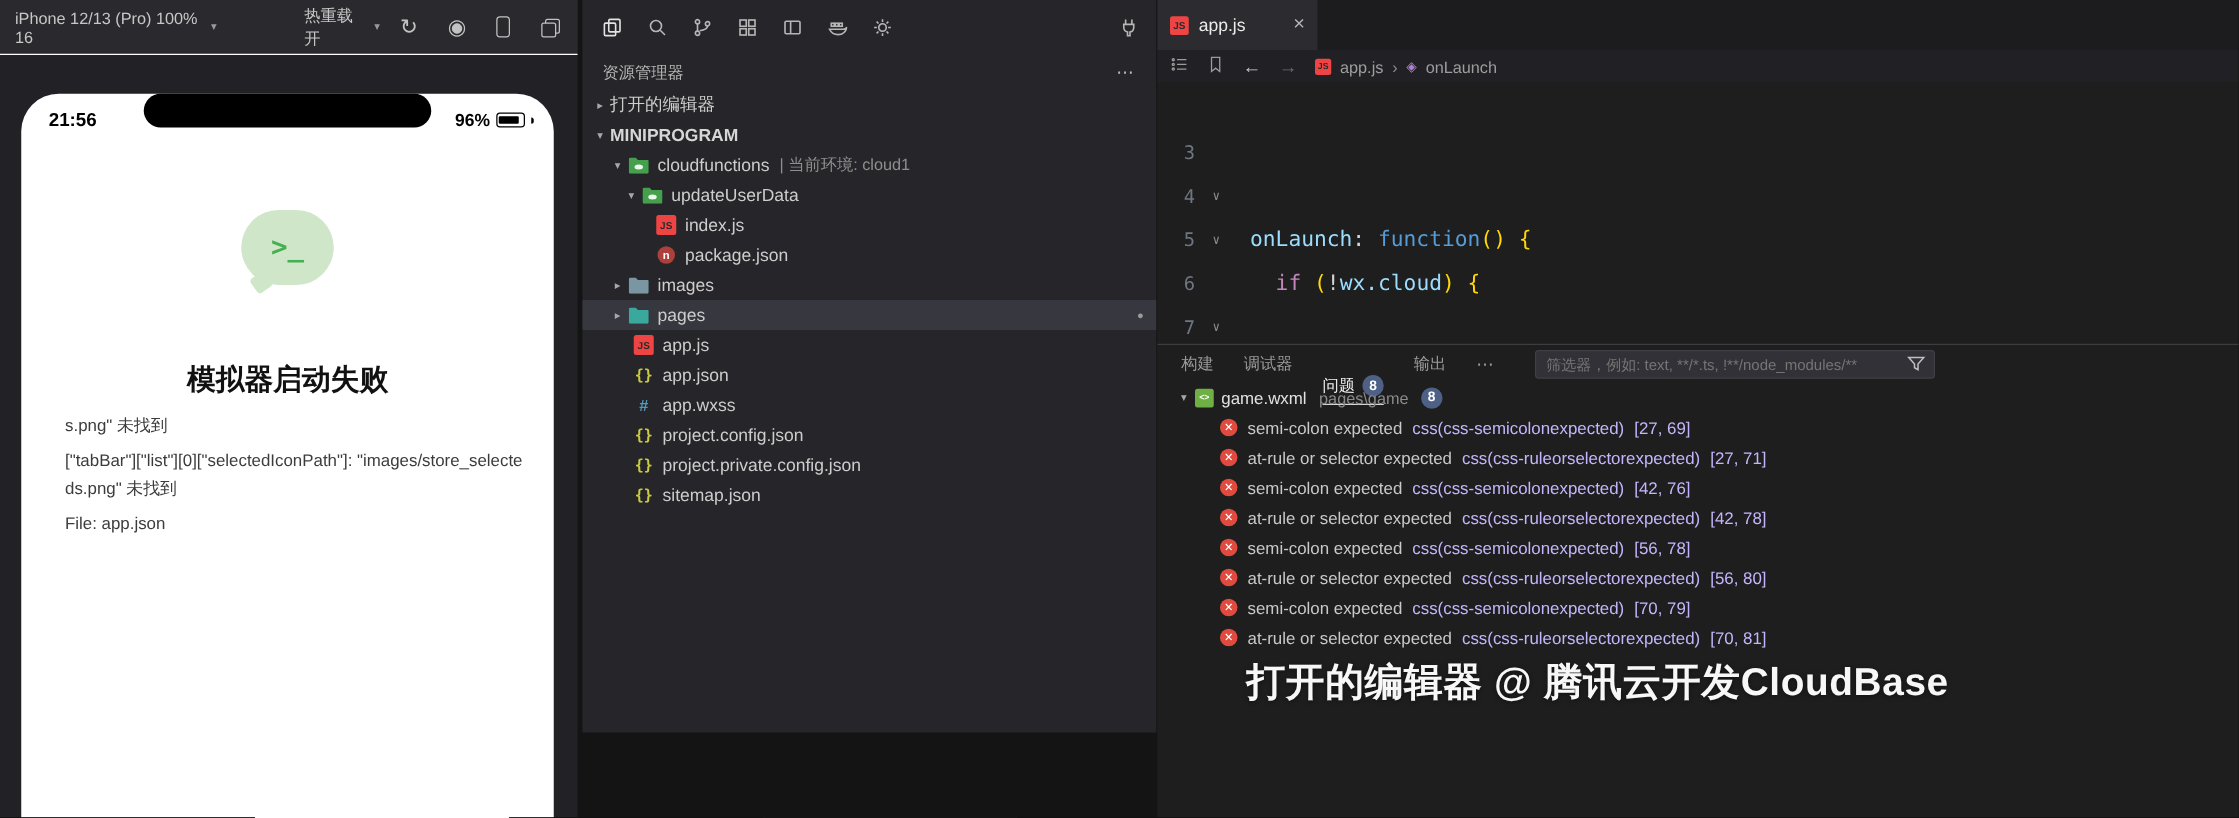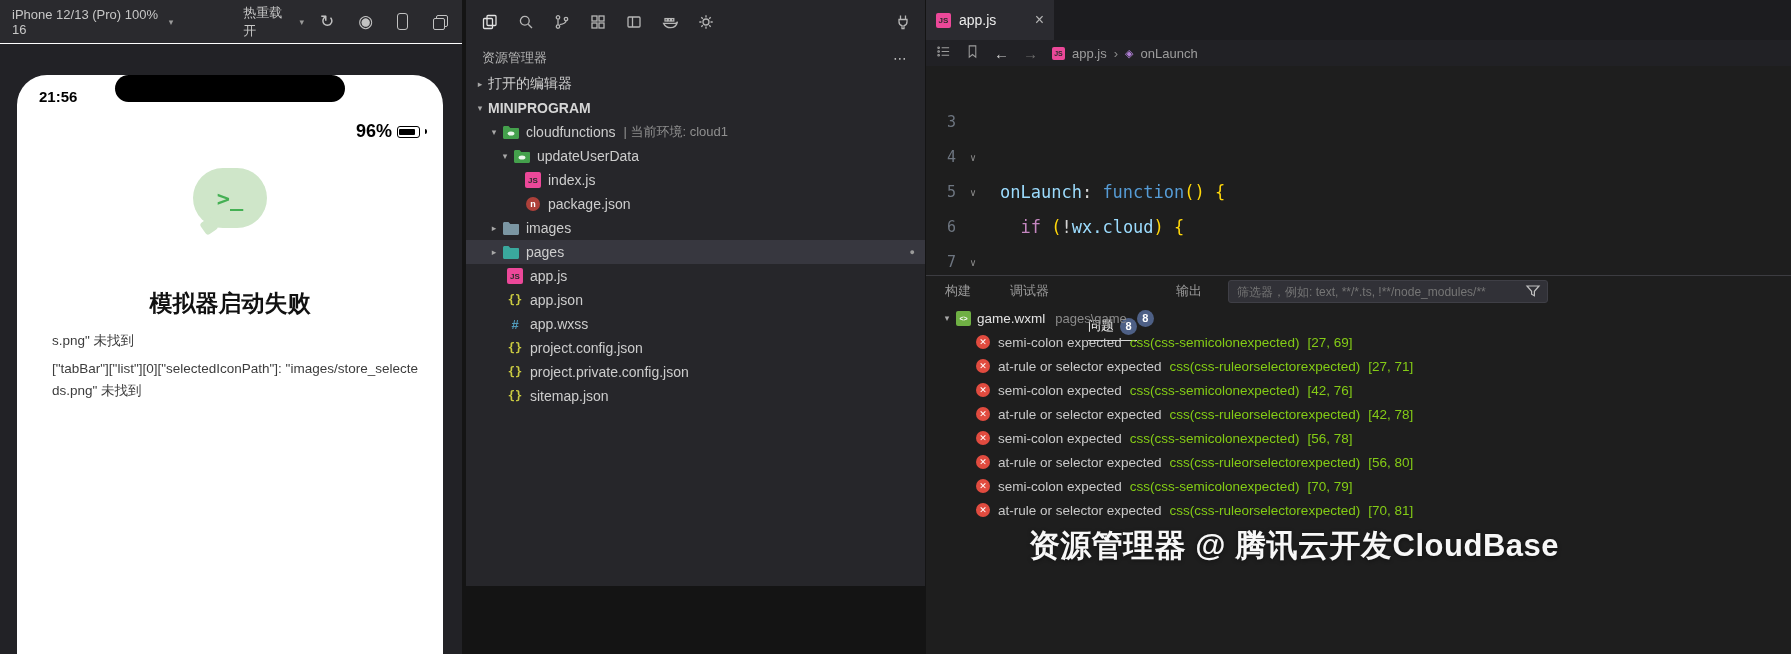--- a/index.html
+++ b/index.html
@@ -17,21 +17,21 @@
   .sim-icons { margin-left:auto; margin-right:14px; display:flex; align-items:center; gap:24px; color:#c2c2c2; }
   .glyph-ic { font-size:17px; line-height:1; }
   .ic-phone { width:11px; height:17px; border:1.5px solid #c2c2c2; border-radius:3px; }
   .ic-copies { position:relative; width:16px; height:16px; }
   .ic-copies:before { content:""; position:absolute; left:4px; top:1px; width:10px; height:10px; border:1.5px solid #c2c2c2; border-radius:2px; }
   .ic-copies:after  { content:""; position:absolute; left:1px; top:4px; width:10px; height:10px; border:1.5px solid #c2c2c2; border-radius:2px; background:#2a2a2e; }
 
   .phone { position:absolute; left:17px; top:75px; width:426px; height:579px; background:#ffffff; border-radius:30px 30px 0 0; }
   .notch { position:absolute; left:50%; transform:translateX(-50%); top:0; width:230px; height:27px; background:#000; border-radius:14px; }
   .phone-time { position:absolute; left:22px; top:13px; font-size:15px; font-weight:700; color:#000; }
-  .phone-batt { position:absolute; right:16px; top:13px; display:flex; align-items:center; gap:5px; font-size:18px; font-weight:600; color:#000;margin-top:33px; }
+  .phone-batt { position:absolute; right:16px; top:13px; display:flex; align-items:center; gap:5px; font-size:14px; font-weight:600; color:#000; }
   .batt-body { width:23px; height:12px; border:1.5px solid #000; border-radius:3px; display:flex; align-items:center; padding:1px; }
   .batt-fill { width:16px; height:6px; background:#000; border-radius:1px; }
   .batt-tip { width:2px; height:5px; background:#000; border-radius:0 2px 2px 0; }
   .bubble { position:absolute; left:50%; transform:translateX(-50%); top:93px; width:74px; height:60px;
             background:#cfe6c9; border-radius:30px; display:flex; align-items:center; justify-content:center; }
   .bubble:after { content:""; position:absolute; left:9px; bottom:-5px; width:14px; height:14px; background:#cfe6c9; border-radius:3px; transform:rotate(55deg); }
   .bubble-glyph { font-family:"DejaVu Sans Mono",monospace; font-size:22px; font-weight:bold; color:#45b054; position:relative; z-index:1; }
   .err-title { position:absolute; top:213px; left:0; width:100%; text-align:center; font-size:23px; font-weight:700; color:#111; }
   .err-lines { position:absolute; left:35px; top:255px; width:368px; font-size:13.5px; line-height:22px; color:#3c3c3c; }
   .err-lines .gap { margin-top:6px; }
@@ -50,21 +50,21 @@
   .trow { height:24px; display:flex; align-items:center; font-size:14px; color:#cdcdcd; padding-right:10px; }
   .trow.sel { background:#37373f; }
   .trow.bold .tlabel { font-weight:700; color:#d6d6d6; }
   .tchev { width:16px; text-align:center; font-size:9px; color:#a8a8a8; flex:none; }
   .ticon { width:18px; height:18px; margin-right:6px; display:flex; align-items:center; justify-content:center; flex:none; }
   .tdesc { color:#8f8f8f; margin-left:8px; font-size:13px; }
   .tdot { margin-left:auto; color:#9a9a9a; font-size:9px; }
   .fold { display:flex; }
   .fold.green { color:#44a04c; } .fold.slate { color:#7b96a3; } .fold.teal { color:#3aa89d; }
   .fi { width:16px; height:16px; border-radius:2px; display:flex; align-items:center; justify-content:center; font-weight:bold; }
-  .fi.js { background:#ec4899; color:#2b2b2b; font-size:8px;text-align:right; }
+  .fi.js { background:#ef4444; color:#2b2b2b; font-size:8px;text-align:right; }
   .fi.braces { color:#cbcb41; font-size:12px; font-family:"DejaVu Sans Mono",monospace; }
   .fi.wxss { color:#519aba; font-size:13px; }
   .fi.npm { background:#ad403a; color:#fff; font-size:9px; border-radius:8px; width:14px; height:14px; }
   .fi.wxml { background:#6fb044; color:#fff; font-size:7px; width:15px; height:15px; }
 
   
   .ed-panel { position:absolute; left:926px; top:0; width:865px; height:654px; background:#1e1e1e; }
   .tabbar { position:absolute; top:0; left:0; right:0; height:40px; background:#1c1c1f; display:flex; }
   .tab { width:128px; height:40px; background:#2b2b30; display:flex; align-items:center; padding:0 10px; gap:8px; color:#ececec; font-size:14px; }
   .tab .fi.js { width:15px; height:15px; }
@@ -82,41 +82,41 @@
           font-family:"DejaVu Sans Mono",monospace; overflow:hidden; }
   .cline { position:relative; height:35px; line-height:35px; white-space:pre; font-size:17px; color:#d4d4d4; }
   .lnum { position:absolute; left:0; width:30px; text-align:right; color:#6e7681; font-size:15px; }
   .lfold { position:absolute; left:40px; width:14px; text-align:center; color:#8b8b8b; font-size:10px; }
   .ltext { position:absolute; left:74px; }
   .tk-prop { color:#9cdcfe; } .tk-kw { color:#569cd6; } .tk-ctrl { color:#c586c0; }
   .tk-fn { color:#dcdcaa; } .tk-str { color:#ce9178; } .tk-gold { color:#ffd70a; }
 
   
   .probs { position:absolute; top:275px; left:0; right:0; bottom:0; background:#1e1e1e; border-top:1px solid #3c3c41; }
-  .ptabs { position:absolute; top:0; left:0; right:0; height:30px; display:flex; align-items:flex-start; gap:39px; padding-left:19px; font-size:13px; color:#9a9a9a; }
+  .ptabs { position:absolute; top:0; left:0; right:0; height:30px; display:flex; align-items:center; gap:24px; padding-left:19px; font-size:13px; color:#9a9a9a; }
   .ptab { display:flex; align-items:center; gap:6px; height:29px; }
   .ptab.active { color:#f0f0f0; border-bottom:1px solid #d7d7d7;margin-top:36px; }
   .badge { min-width:17px; height:17px; border-radius:9px; background:#4e6086; color:#fff; font-size:11px;
            display:flex; align-items:center; justify-content:center; padding:0 4px; font-weight:bold; }
   .pmore { letter-spacing:2px; font-size:14px; }
   .pfilter-wrap { position:absolute; left:302px; top:4px; width:320px; height:23px; }
   .pfilter { width:100%; height:100%; background:#313137; border:1px solid #3f3f46; border-radius:3px;
              color:#8b8b8b; font-size:12px; padding:0 28px 0 8px; font-family:inherit; outline:none; }
   .pfunnel { position:absolute; right:7px; top:3px; color:#c0c0c0; display:flex; }
   .pfunnel svg { stroke:currentColor; fill:none; stroke-width:1.2; }
   .plist { position:absolute; top:30px; left:0; right:0; }
   .prow { height:24px; display:flex; align-items:center; font-size:13.5px; }
   .pchev { width:18px; margin-left:12px; text-align:center; font-size:9px; color:#a8a8a8; }
   .pfile { color:#e2e2e2; margin-left:6px; }
   .ppath { color:#8b8b8b; margin-left:10px; font-size:13px; }
   .prow .badge { margin-left:10px; }
   .perr-icon { width:14px; height:14px; border-radius:50%; background:#e14b3f; color:#fff; font-size:9px; font-weight:bold;
                display:flex; align-items:center; justify-content:center; margin-left:50px; margin-right:8px; flex:none; }
   .pmsg { color:#c9c9c9; }
-  .psrc, .ppos { color:#84cc16; margin-left:8px; }
+  .psrc, .ppos { color:#c4b5fd; margin-left:8px; }
 
   .watermark { position:absolute; top:525px; right:232px; font-size:31px; font-weight:700; color:#f7f7f7;
                white-space:nowrap; letter-spacing:.5px; text-shadow:0 1px 4px rgba(0,0,0,.45); }
 </style>
 </head>
 <body>
 
 <div class="app">
 
   <div class="sim-panel">
@@ -148,20 +148,21 @@
         <span class="batt-tip"></span>
       </div>
       <div class="bubble">
         <span class="bubble-glyph">&gt;_</span>
       </div>
       <div class="err-title">模拟器启动失败</div>
       <div class="err-lines">
         <div>s.png" 未找到</div>
         <div class="gap">["tabBar"]["list"][0]["selectedIconPath"]: "images/store_selecte</div>
         <div>ds.png" 未找到</div>
+        <div class="gap">File: app.json</div>
       </div>
     </div>
   </div>
 
   <div class="exp-panel">
     <div class="exp-topbar">
       <span class="tico active">
         <svg width="16" height="16" viewBox="0 0 16 16">
             <rect x="5" y="1.5" width="9" height="10" rx="1"></rect>
             <rect x="1.5" y="4.5" width="9" height="10" rx="1"></rect>
@@ -474,15 +475,15 @@
         </div>
         <div class="prow">
           <span class="perr-icon">✕</span>
           <span class="pmsg">at-rule or selector expected</span>
           <span class="psrc">css(css-ruleorselectorexpected)</span>
           <span class="ppos">[70, 81]</span>
         </div>
       </div>
     </div>
 
-    <div class="watermark">资源管理器 @ 腾讯云开发CloudBase</div>
+    <div class="watermark">打开的编辑器 @ 腾讯云开发CloudBase</div>
   </div>
 </div>
 
 </body></html>

